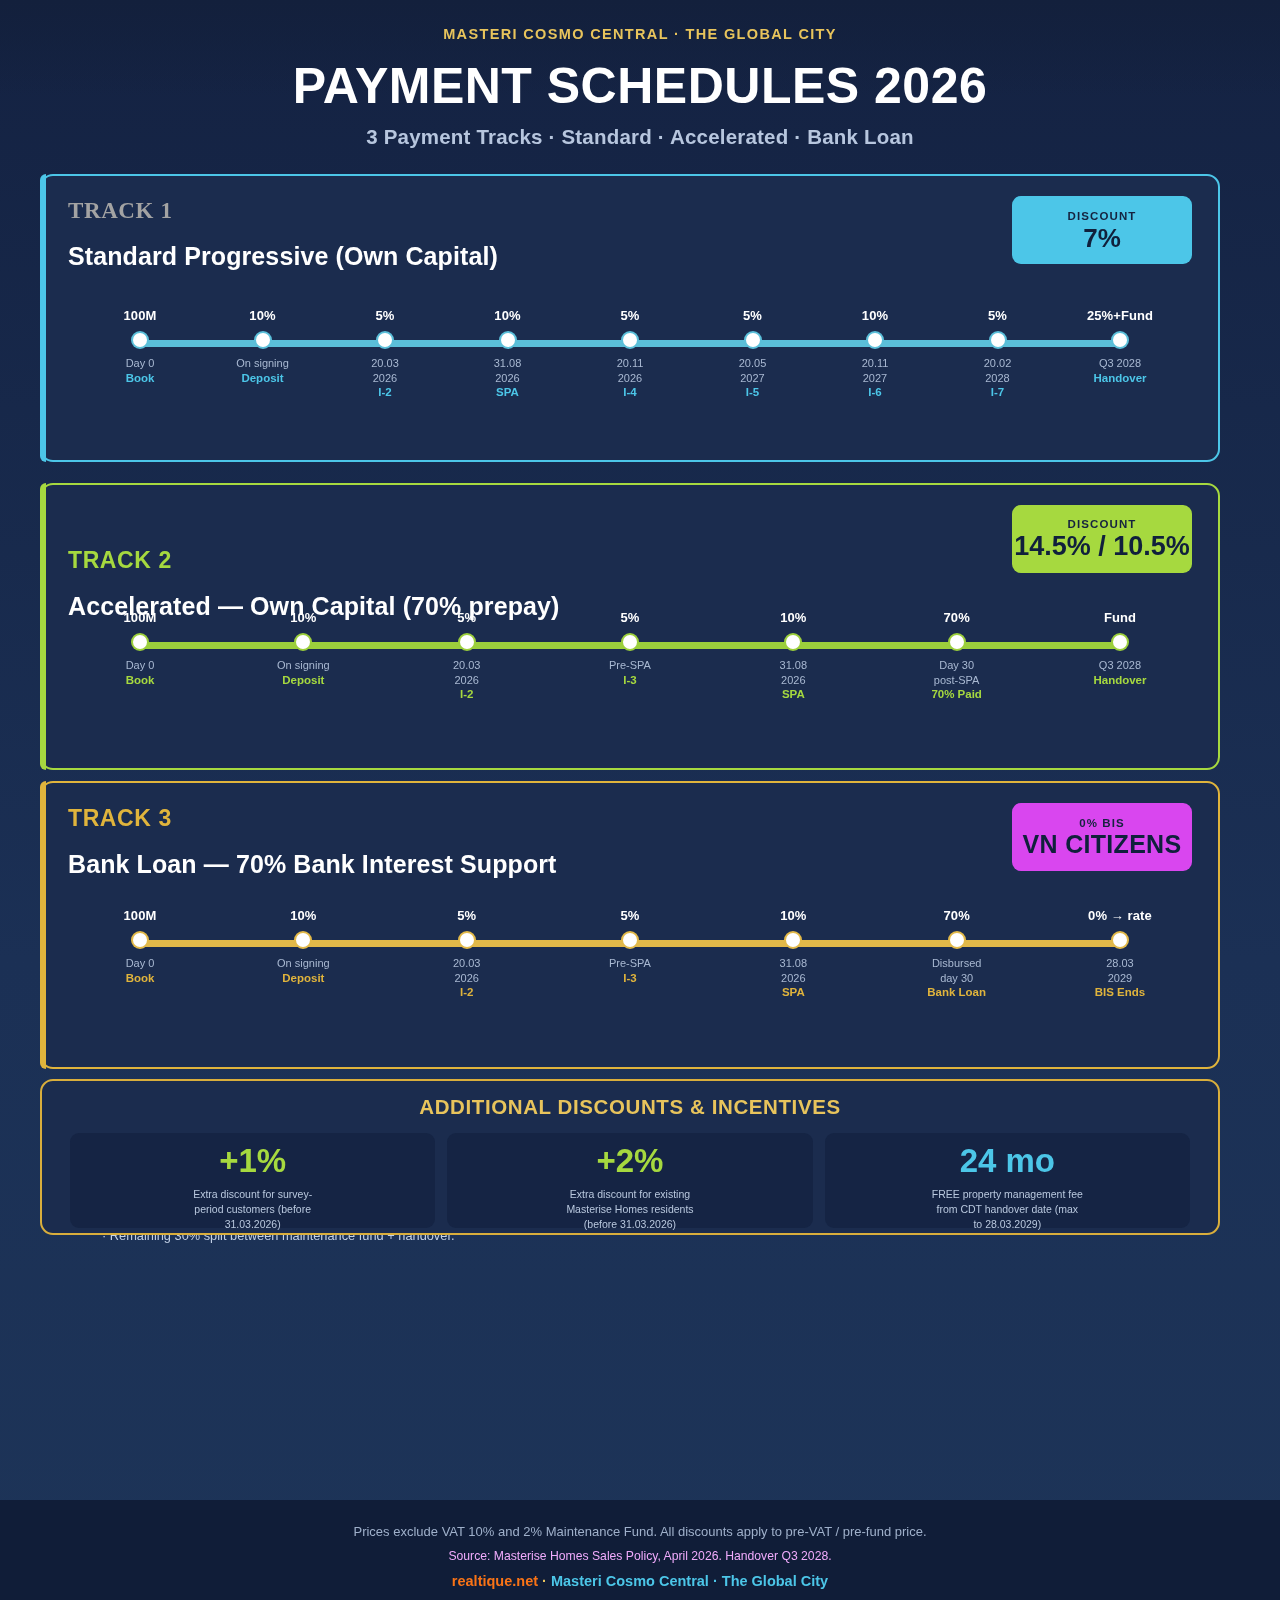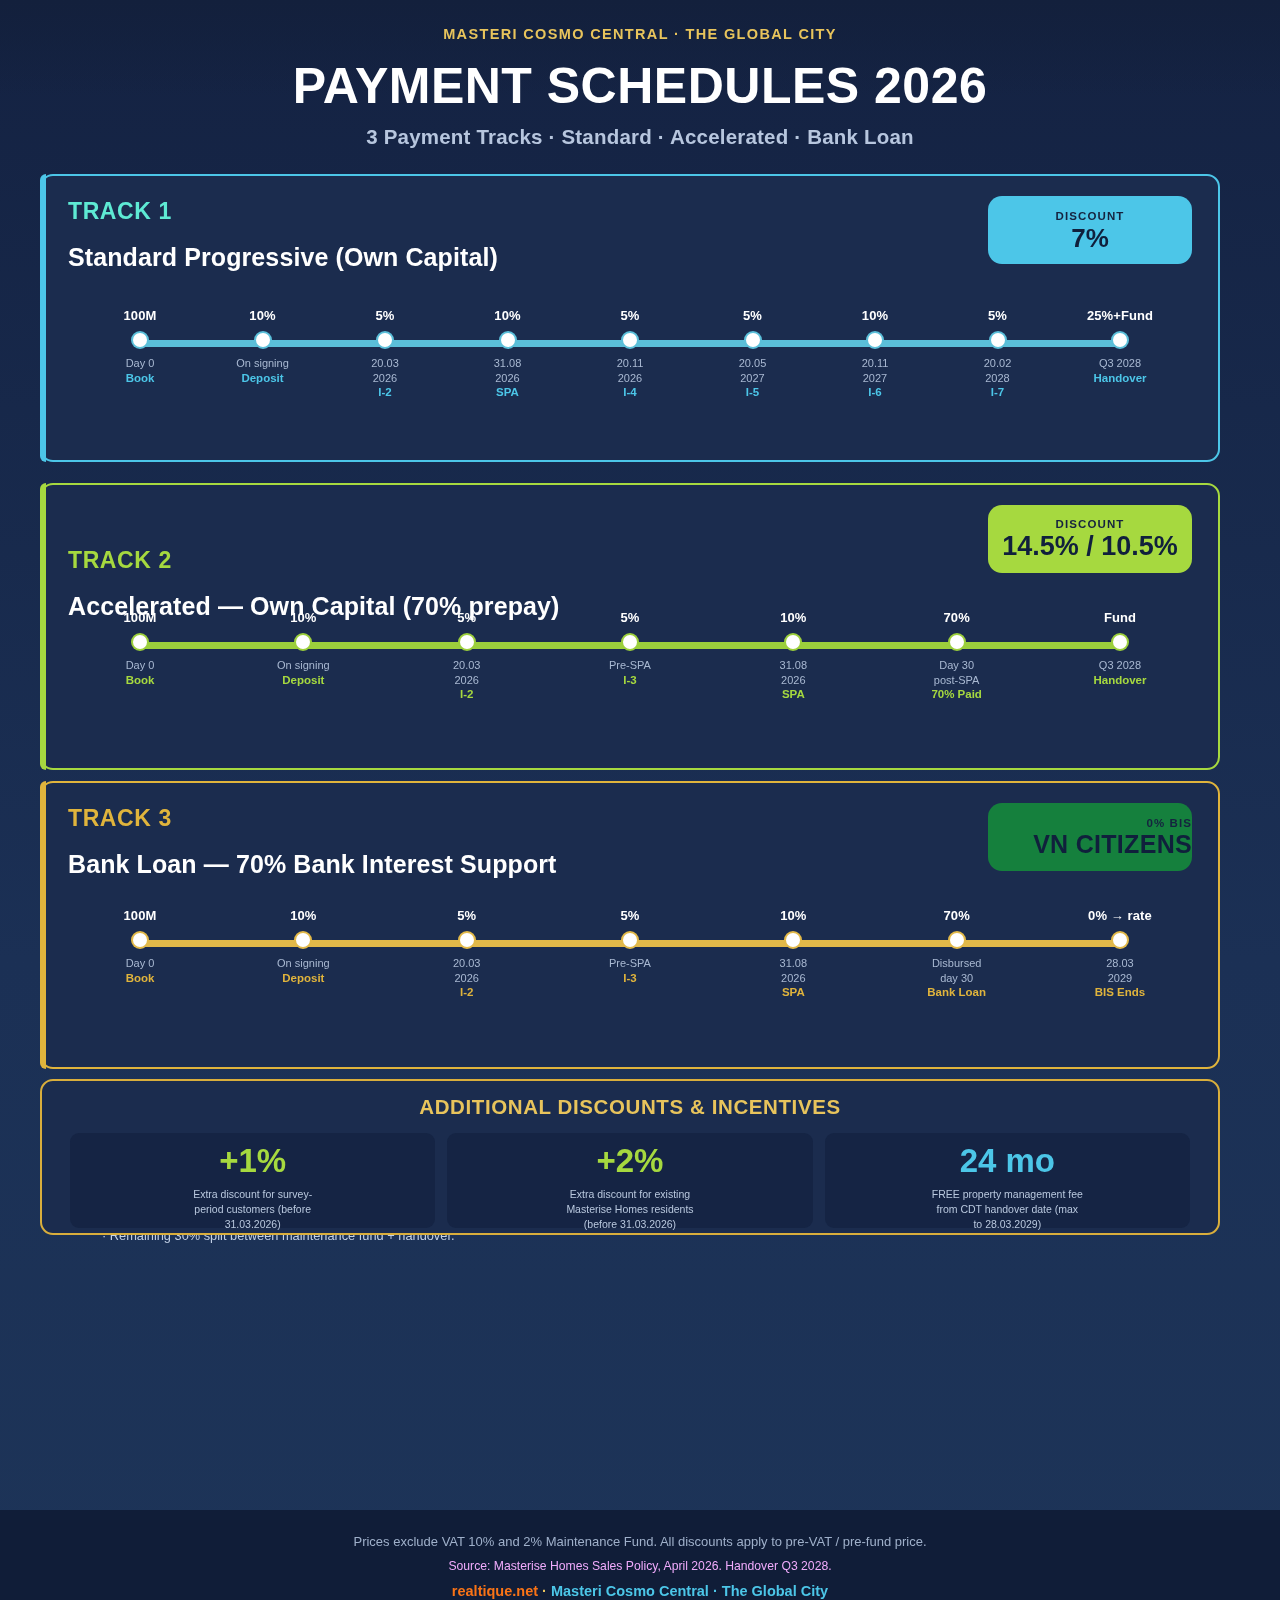--- a/index.html
+++ b/index.html
@@ -48,42 +48,42 @@
   .t3 .accent-bar { background:#e0b43c; }
 
   .track-label { position:absolute; left:26px; top:22px; }
   .track-kicker {
     font-size:23px; font-weight:bold; letter-spacing:0.6px;
   }
   .track-name {
     color:#ffffff; font-size:25px; font-weight:bold;
     margin-top:18px; letter-spacing:0.1px;
   }
-  .t1 .track-kicker { color:#5eead4; }
+  .t1 .track-kicker { color:#a3a3a3;font-family:Liberation Serif, serif; }
   .t2 .track-kicker { color:#a6d93f;margin-top:40px; }
   .t3 .track-kicker { color:#e0b43c; }
 
   
   .badge {
     position:absolute; right:26px; top:20px;
-    width:204px; height:68px; border-radius:14px;
+    width:180px; height:68px; border-radius:9px;
     display:flex; flex-direction:column;
     align-items:center; justify-content:center;margin-left:35px;
   }
   .badge-cap {
     font-size:11.5px; font-weight:bold; letter-spacing:1.1px;
     color:#15233f;
   }
   .badge-val {
     font-size:26px; font-weight:bold; color:#10203c;
     margin-top:3px; line-height:1;
   }
   .t1 .badge { background:#4cc6e8; }
   .t2 .badge { background:#a6d93f; }
-  .t3 .badge { background:#15803d;align-items:flex-end; }
+  .t3 .badge { background:#d946ef; }
   .t2 .badge-val { font-size:27px; }
   .t3 .badge-val { font-size:25px; letter-spacing:0.3px; }
 
   
   .timeline { position:absolute; left:60px; right:60px; }
   .t1 .timeline { top:132px; }
   .t2 .timeline { top:125px; }
   .t3 .timeline { top:125px; }
 
   .tl-track {
@@ -155,21 +155,21 @@
     align-items:center; justify-content:flex-start; padding-top:11px;
   }
   .inc-val { font-size:33px; font-weight:bold; line-height:1; }
   .inc-desc {
     color:#b9c8de; font-size:10.5px; line-height:1.42;
     text-align:center; margin-top:10px; white-space:pre-line;
   }
 
   
   .footer {
-    position:absolute; left:0; right:0; bottom:0; height:90px;
+    position:absolute; left:0; right:0; bottom:0; height:100px;
     background:#101d38; text-align:center; padding-top:24px;
   }
   .f1 { color:#9fb0ca; font-size:13px; }
   .f2 { color:#f0abfc; font-size:12.2px; margin-top:10px; }
   .f3 { font-size:14.5px; font-weight:bold; margin-top:10px; }
   .f3 .brand { color:#f97316; }
   .f3 .sep { color:#e8c45c; }
   .f3 .proj { color:#4cc6e8; }
 </style>
 </head>

